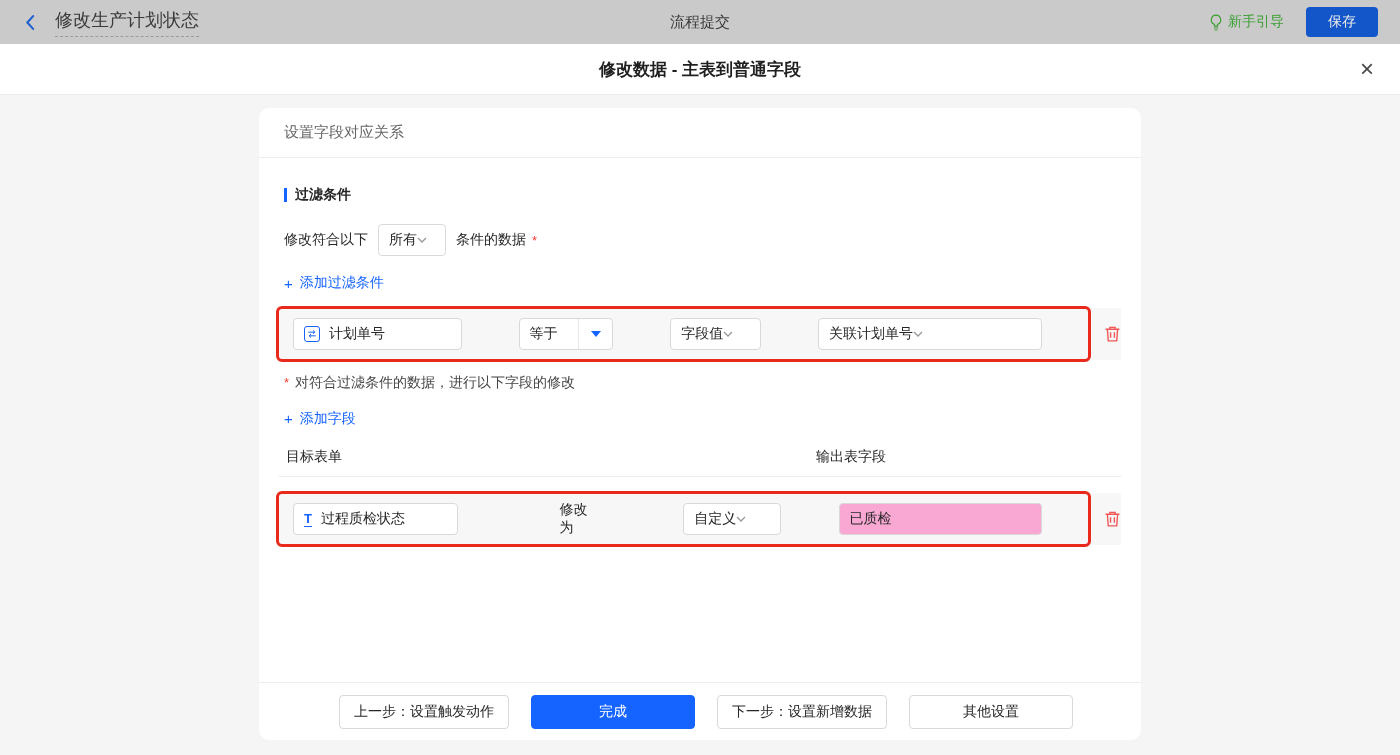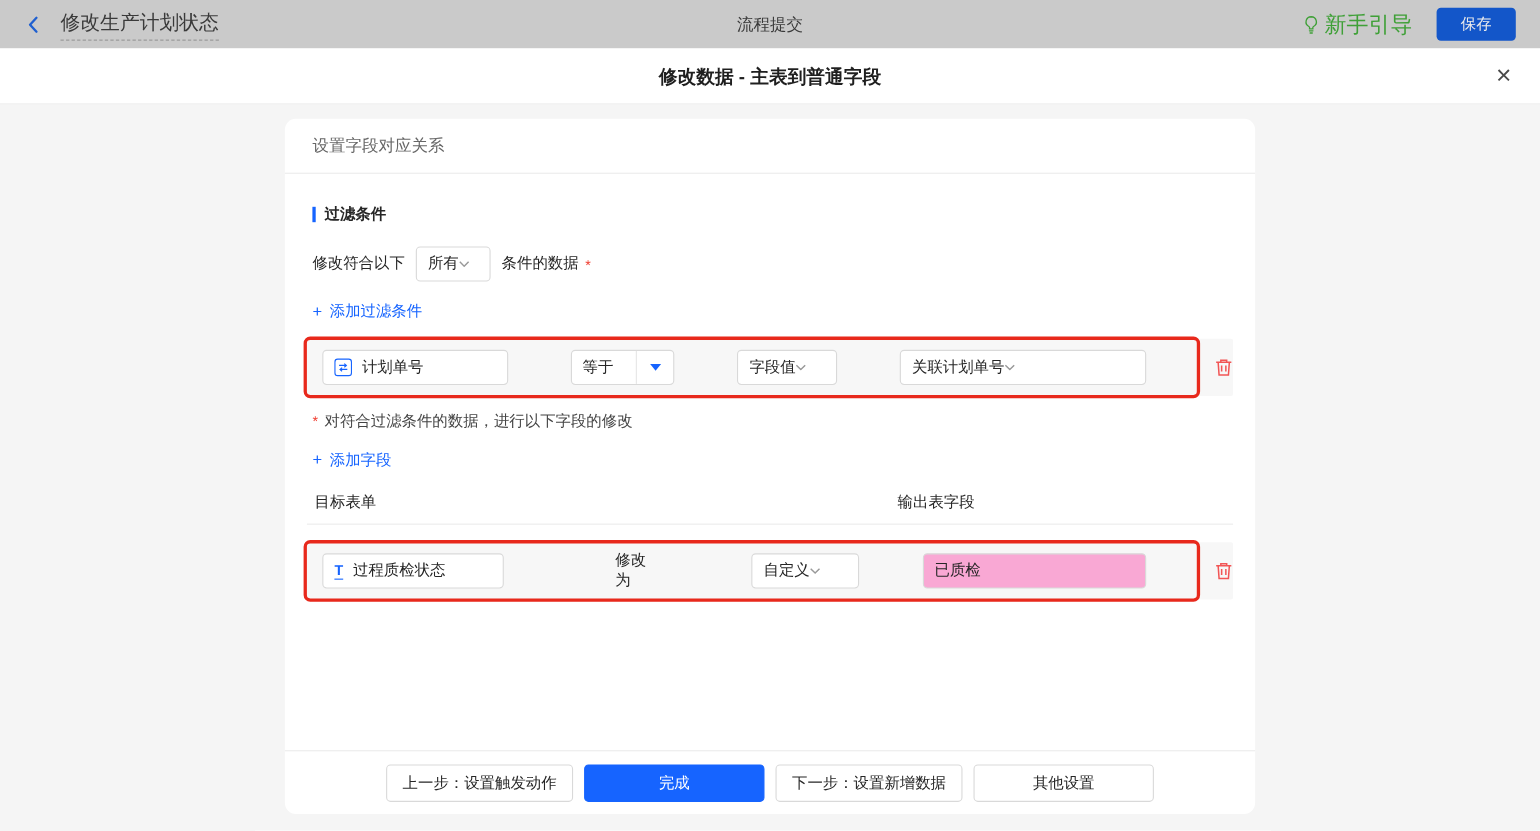--- a/index.html
+++ b/index.html
@@ -13,21 +13,21 @@
   *{box-sizing:border-box;margin:0;padding:0;}
   html,body{width:1400px;height:755px;overflow:hidden;}
   body{font-family:"Liberation Sans","DejaVu Sans",sans-serif;color:var(--text);background:#f5f5f5;}
 
   
   .topbar{height:44px;background:#cacaca;display:flex;align-items:center;padding:0 22px;position:relative;}
   .back-btn{display:flex;align-items:center;cursor:pointer;}
   .tb-title{margin-left:16px;font-size:18px;color:#3a3a3a;border-bottom:1px dashed #9b9b9b;padding-bottom:4px;}
   .tb-center{position:absolute;left:50%;transform:translateX(-50%);font-size:15px;color:#3a3a3a;}
   .tb-right{margin-left:auto;display:flex;align-items:center;gap:22px;}
-  .guide{display:flex;align-items:center;gap:5px;color:#3fa037;font-size:20px;cursor:pointer;}
+  .guide{display:flex;align-items:center;gap:5px;color:#3fa037;font-size:14px;cursor:pointer;}
   .save-btn{background:#1356c9;color:#ececec;border:none;border-radius:4px;height:30px;padding:0 22px;font-size:14px;cursor:pointer;font-family:inherit;}
 
   
   .dlg-header{height:51px;background:#fff;display:flex;align-items:center;justify-content:center;position:relative;border-bottom:1px solid var(--divider);}
   .dlg-title{font-size:17px;font-weight:bold;color:#1f1f1f;}
   .dlg-close{position:absolute;right:26px;top:50%;transform:translateY(-50%);font-size:24px;line-height:1;color:#4a4a4a;cursor:pointer;}
 
   
   .page-body{height:660px;background:#f5f5f5;padding-top:13px;}
   .card{width:882px;height:632px;margin:0 auto;background:#fff;border-radius:10px;display:flex;flex-direction:column;}
@@ -67,21 +67,21 @@
   .hint-line .asterisk{margin:0 6px 0 0;}
 
   .cols{margin:20px 0 0 7px;display:flex;font-size:14px;color:var(--text);}
   .col-target{width:530px;}
   .cols-divider{border-bottom:1px solid var(--divider);margin-top:10px;}
 
   .modify-label{margin-left:56px;font-size:14px;color:var(--text);}
   .input-value{width:270px;height:32px;margin-left:13px;border:1px solid var(--border);border-radius:4px;padding:0 10px;font-size:14px;color:var(--text);background:#f9a8d4;font-family:inherit;}
 
   .card-footer{flex:none;height:58px;border-top:1px solid var(--divider);display:flex;align-items:center;justify-content:center;gap:10px;}
-  .btn{height:34px;min-width:164px;padding:0 14px;background:#fff;border:1px solid var(--border);border-radius:4px;font-size:14px;color:var(--text);cursor:pointer;font-family:Liberation Sans, sans-serif;}
+  .btn{height:34px;min-width:164px;padding:0 14px;background:#fff;border:1px solid var(--border);border-radius:4px;font-size:14px;color:var(--text);cursor:pointer;font-family:Liberation Sans, sans-serif;margin-left:12px;}
   .btn-primary{background:var(--blue);border-color:var(--blue);color:#fff;}
 </style>
 </head>
 <body>
 
 <div class="topbar">
   <span class="back-btn">
     <svg width="17" height="17" viewBox="0 0 16 16">
         <path d="M10.5 2L5 8l5.5 6" fill="none" stroke="#2060d0" stroke-width="2" stroke-linecap="round" stroke-linejoin="round"></path>
       </svg>

